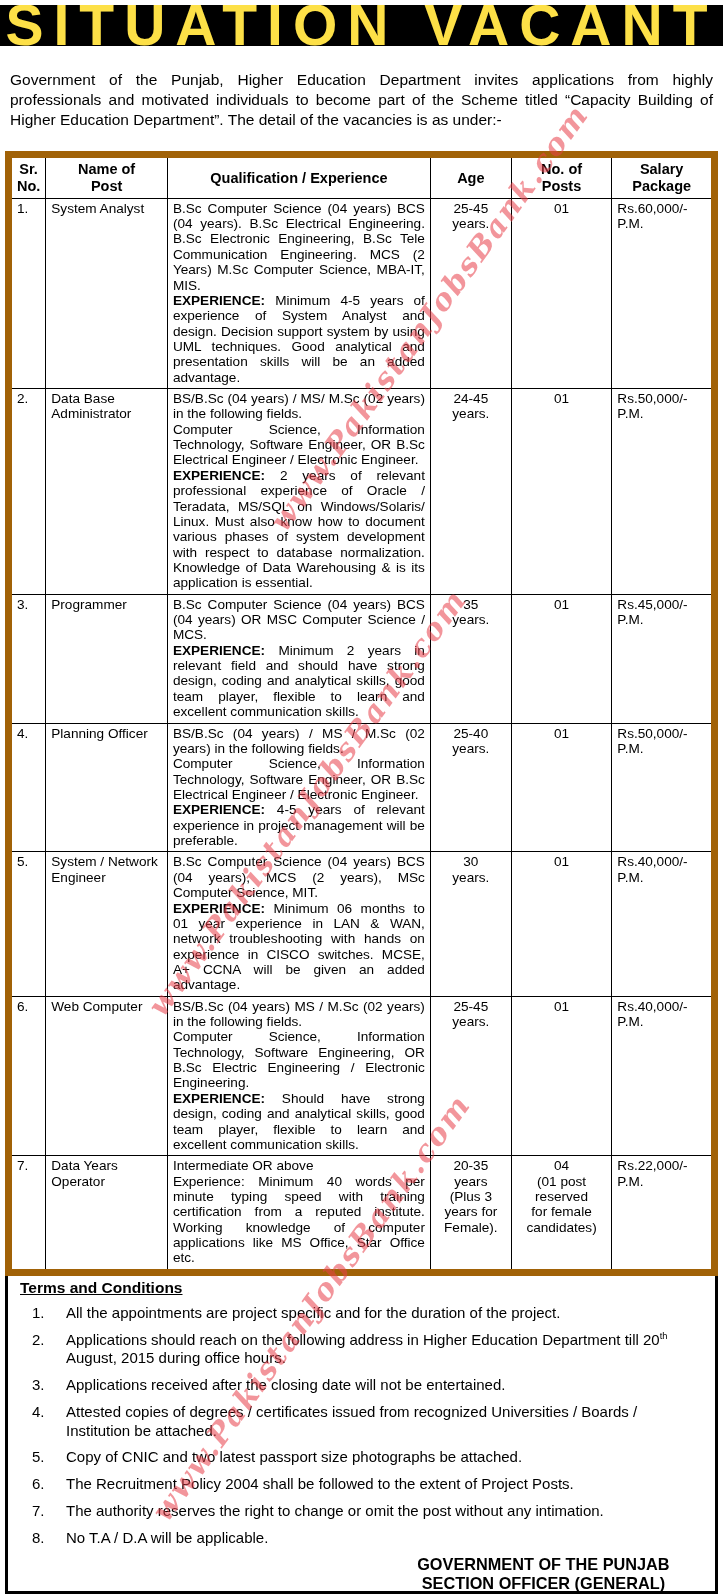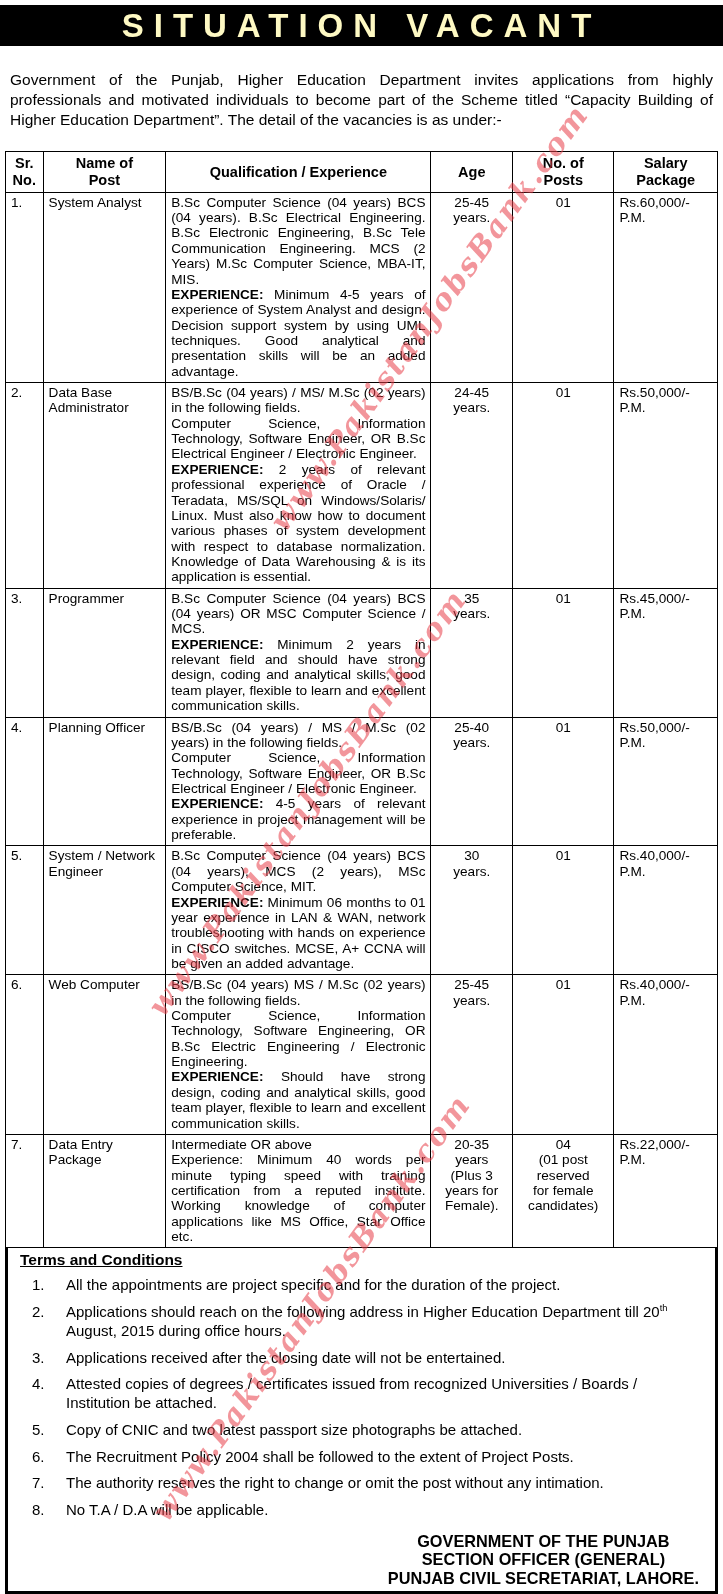--- a/index.html
+++ b/index.html
@@ -9,42 +9,42 @@
     box-sizing:border-box;
     background:#fff;
     font-family:"Liberation Sans",sans-serif;
     color:#000;
     overflow:hidden;
     display:flex;flex-direction:column;
   }
   
   .banner{
     margin-top:5px;
-    background:#000;color:#fef9c3;
+    background:#000;color:#fde047;
     height:41px;line-height:41px;
     text-align:center;
     font-weight:bold;
-    font-size:33px;
+    font-size:57px;
     letter-spacing:10px;
     white-space:nowrap;
     overflow:hidden;
   }
   
   .intro{
     padding:8px 10px 5px 10px;
     font-size:15.5px;
     line-height:1.32;
     text-align:justify;
   }
   
   table.vac{
     margin:0 5px;
     width:713px;
     border-collapse:collapse;
-    border:1px solid #a16207;
+    border:7px solid #a16207;
     table-layout:fixed;
   }
   table.vac th,table.vac td{
     border:1.6px solid #000;
     padding:2px 5px 3px 5px;
     vertical-align:top;
     font-size:13.6px;
     line-height:1.13;
     overflow:hidden;
   }
@@ -223,21 +223,21 @@
 Computer Science, Information Technology, Software Engineering, OR B.Sc Electric Engineering / Electronic Engineering.
 </span><span class="bseg">EXPERIENCE:</span><span> Should have strong design, coding and analytical skills, good team player, flexible to learn and excellent communication skills.</span></td>
           <td class="age">25-45
 years.</td>
           <td class="posts">01</td>
           <td class="salary">Rs.40,000/-
 P.M.</td>
         </tr>
         <tr>
           <td class="sr">7.</td>
-          <td class="post">Data Entry Package</td>
+          <td class="post">Data Years Operator</td>
           <td class="qual"><span>Intermediate OR above
 Experience: Minimum 40 words per minute typing speed with training certification from a reputed institute. Working knowledge of computer applications like MS Office, Star Office etc.</span></td>
           <td class="age">20-35
 years
 (Plus 3
 years for
 Female).</td>
           <td class="posts">04
 (01 post
 reserved

